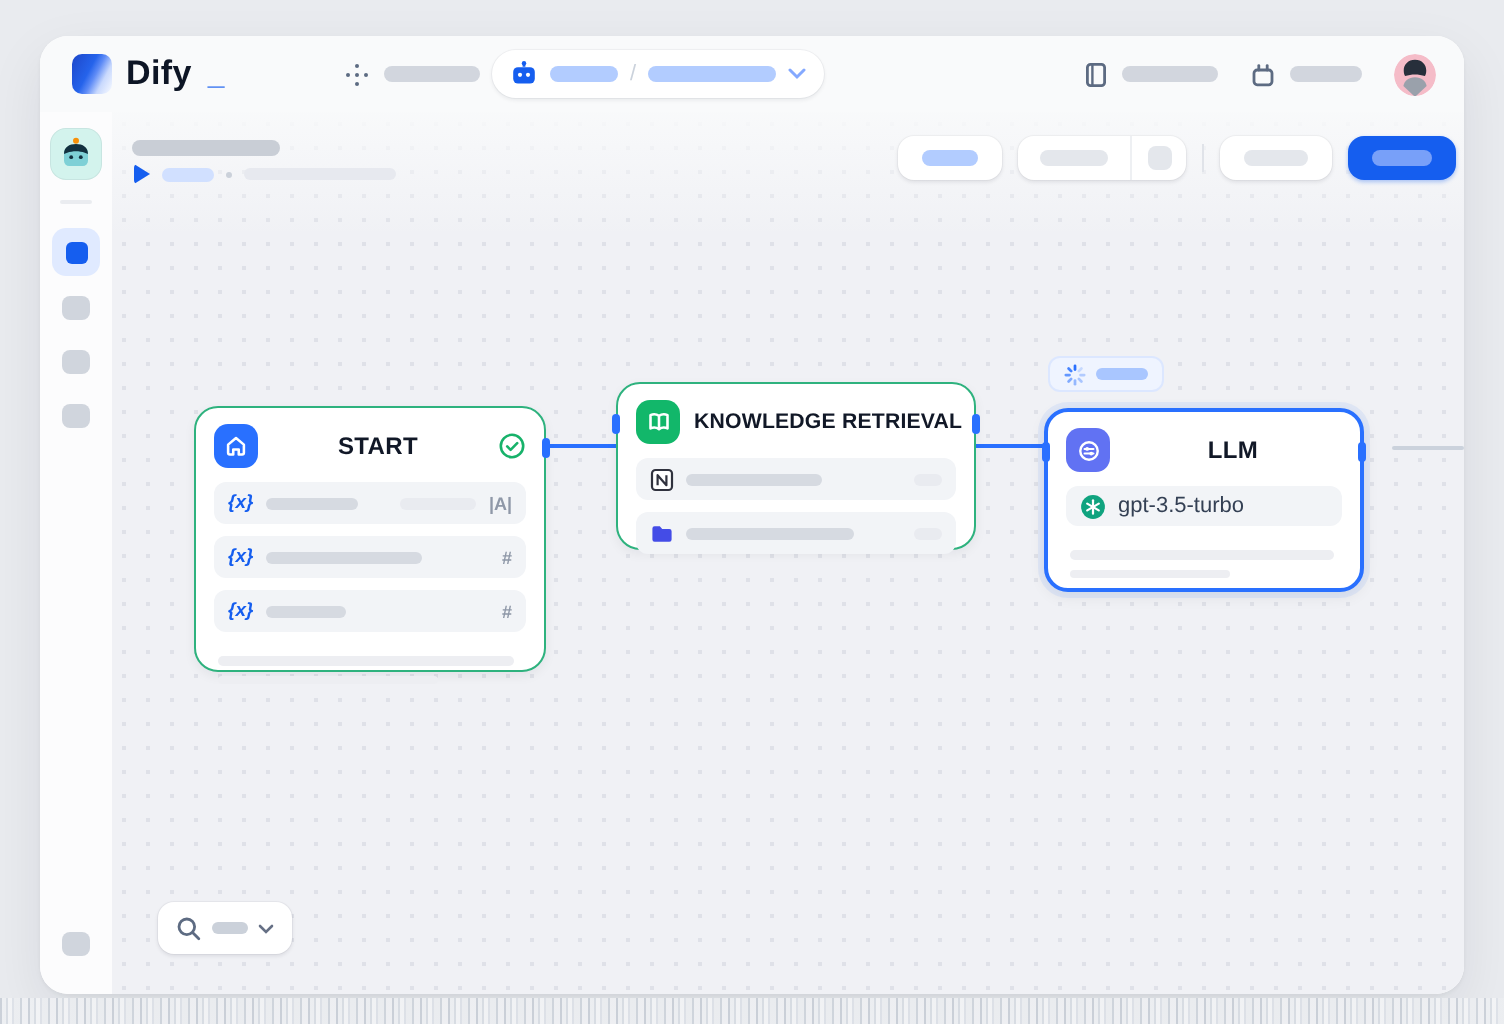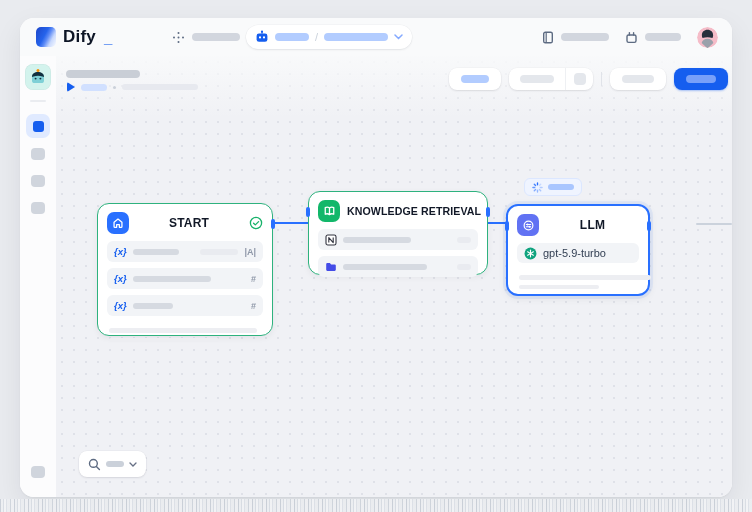--- a/index.html
+++ b/index.html
@@ -310,21 +310,21 @@
             </svg>
             <span class="bar" style="width:84px;"></span>
             <span class="push">
                 <span class="bar light" style="width:14px;"></span>
               </span>
           </div>
           <span class="handle l"></span>
           <span class="handle r"></span>
         </div>
 
-        <div class="node selected" style="left:450px;top:148px;width:144px;height:92px;">
+        <div class="node selected" style="left:466px;top:148px;width:160px;height:92px;">
           <div class="nhead">
             <span class="nicon ind">
               <svg width="13" height="13" viewBox="0 0 14 14">
                 <circle cx="7" cy="7" r="4.7" fill="none" stroke="#fff" stroke-width="1.3"></circle>
                 <line x1="4.6" y1="5.9" x2="9.4" y2="5.9" stroke="#fff" stroke-width="1.1" stroke-linecap="round"></line>
                 <circle cx="6" cy="5.9" r="1" fill="#fff"></circle>
                 <line x1="4.6" y1="8.4" x2="9.4" y2="8.4" stroke="#fff" stroke-width="1.1" stroke-linecap="round"></line>
                 <circle cx="8.2" cy="8.4" r="1" fill="#fff"></circle>
               </svg>
             </span>
@@ -332,21 +332,21 @@
           </div>
           <div class="vrow" style="height:20px;">
             <svg width="13" height="13" viewBox="0 0 14 14">
               <circle cx="7" cy="7" r="6.4" fill="#10A37F"></circle>
               <g stroke="#fff" stroke-width="1.2" stroke-linecap="round">
                 <line x1="7" y1="3.4" x2="7" y2="10.6"></line>
                 <line x1="3.9" y1="5.2" x2="10.1" y2="8.8"></line>
                 <line x1="3.9" y1="8.8" x2="10.1" y2="5.2"></line>
               </g>
             </svg>
-            <span class="model-txt">gpt-5.9-turbo</span>
+            <span class="model-txt">gpt-3.5-turbo</span>
           </div>
           <div class="sk-lines">
             <span class="sk" style="width:132px;"></span>
             <span class="sk" style="width:80px;"></span>
           </div>
           <span class="handle l"></span>
           <span class="handle r"></span>
         </div>
 
         <div class="zoomctl">

